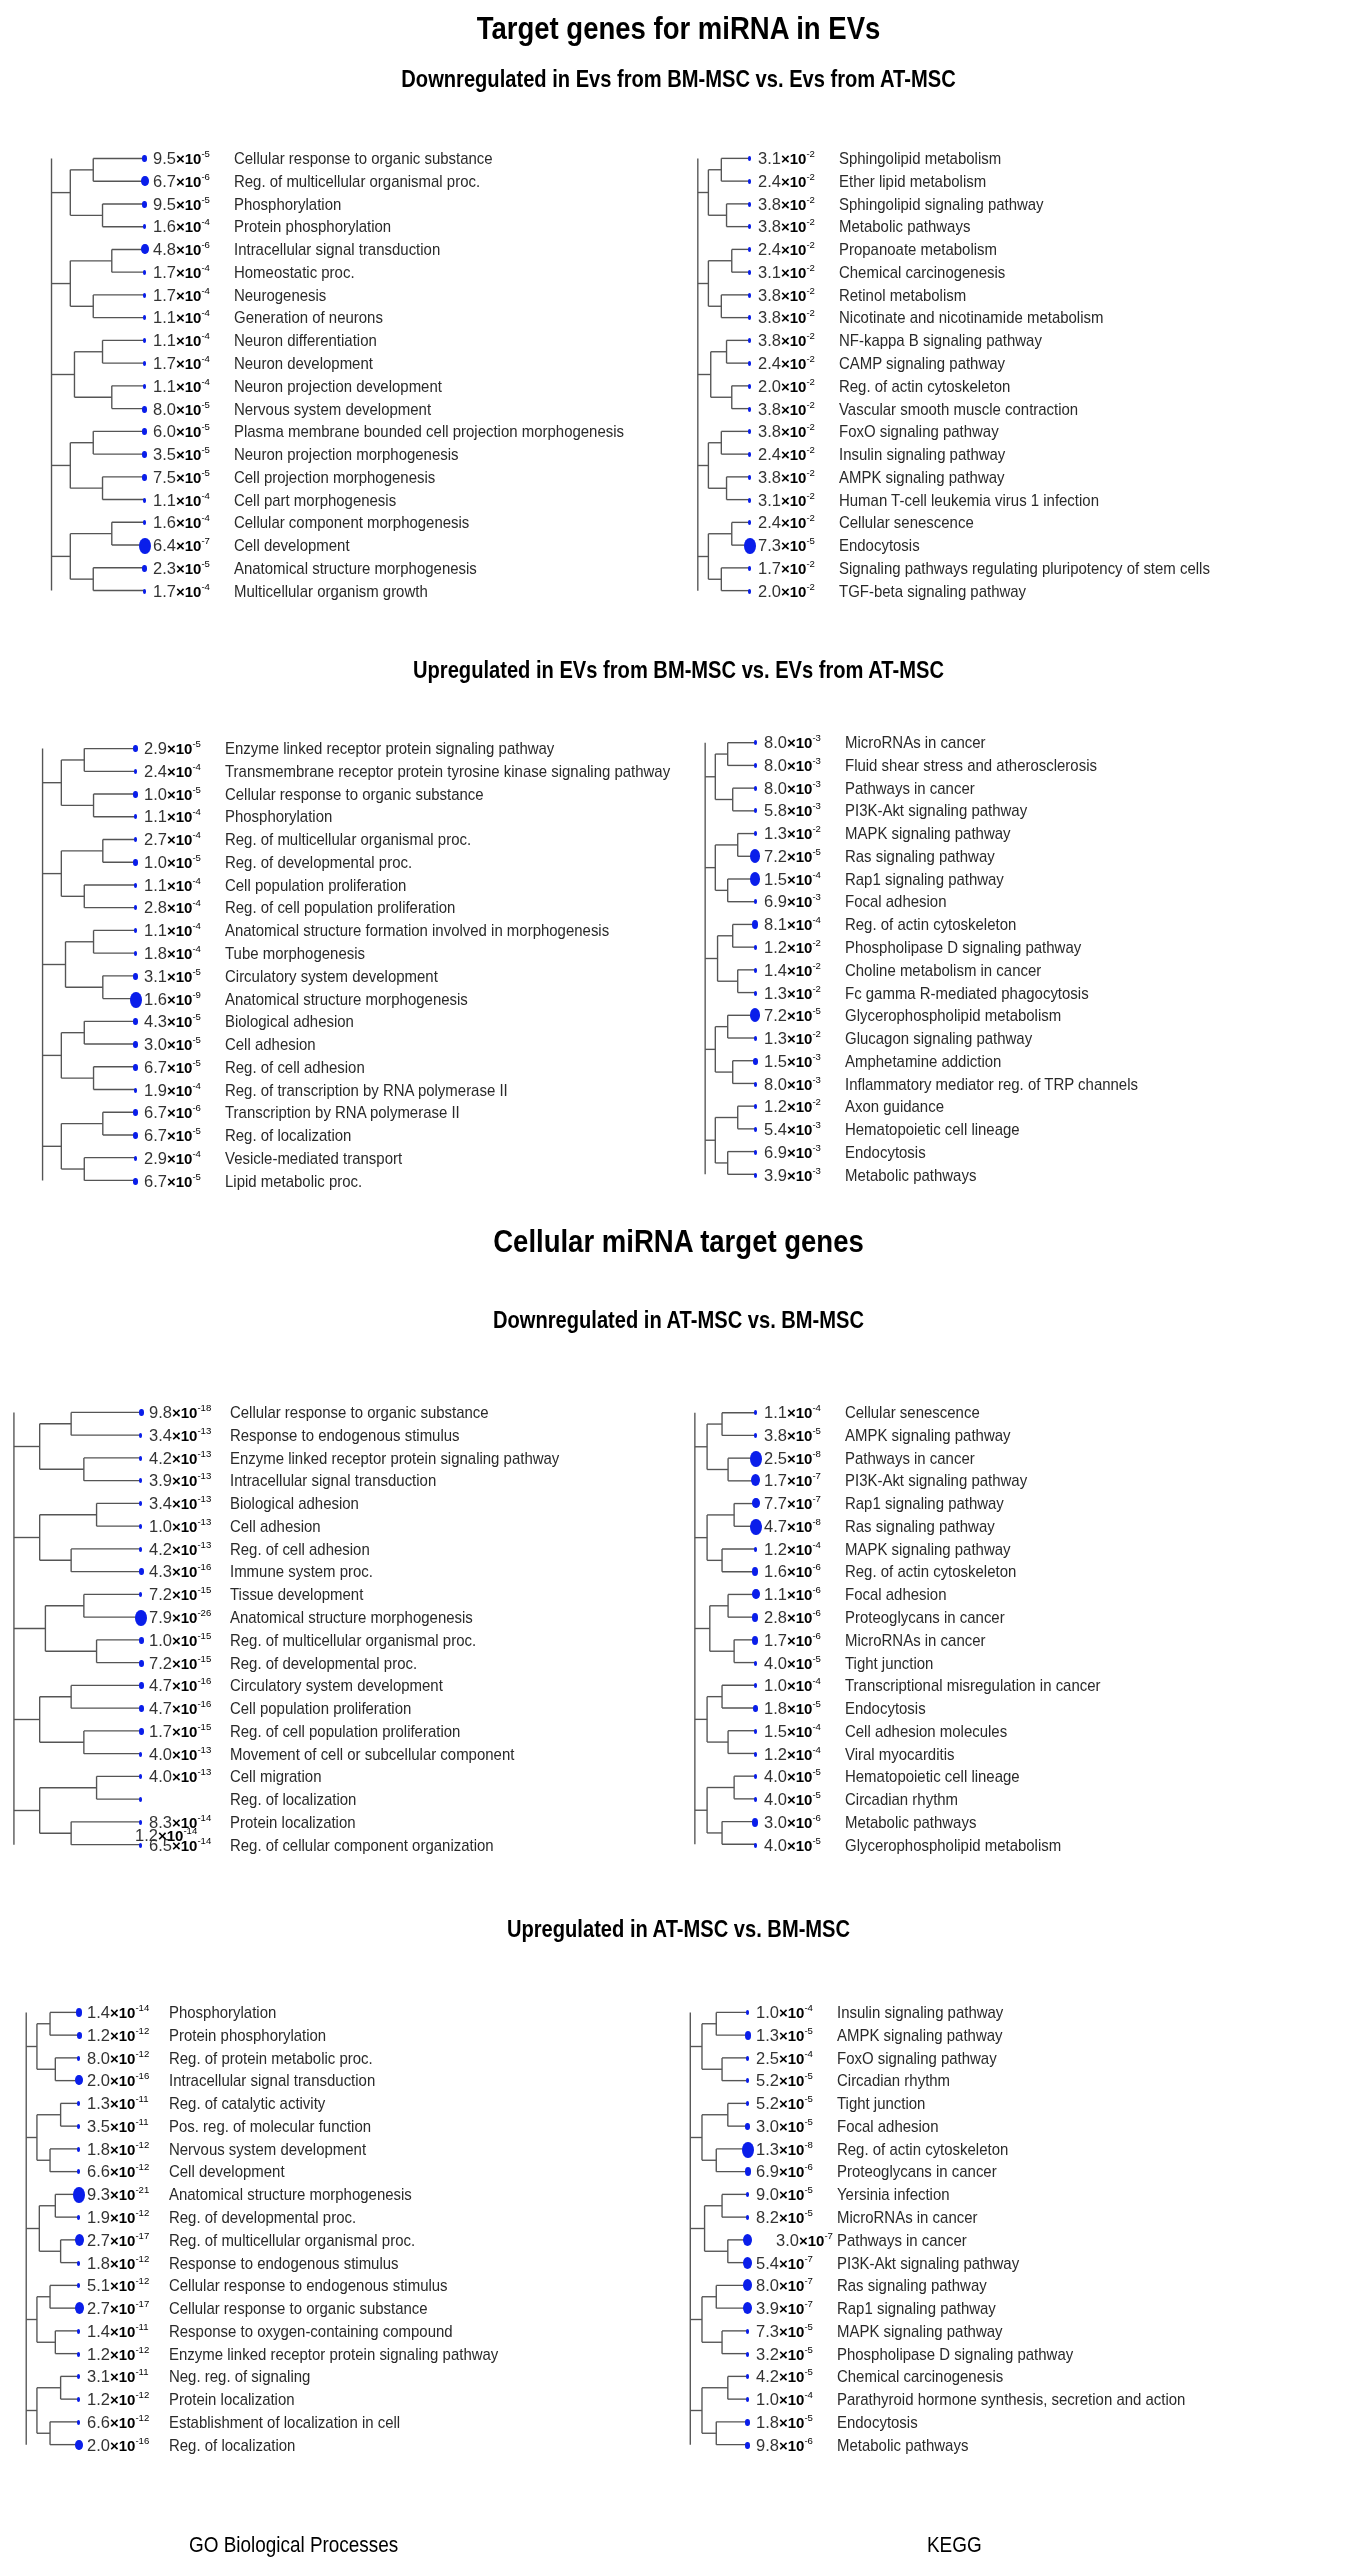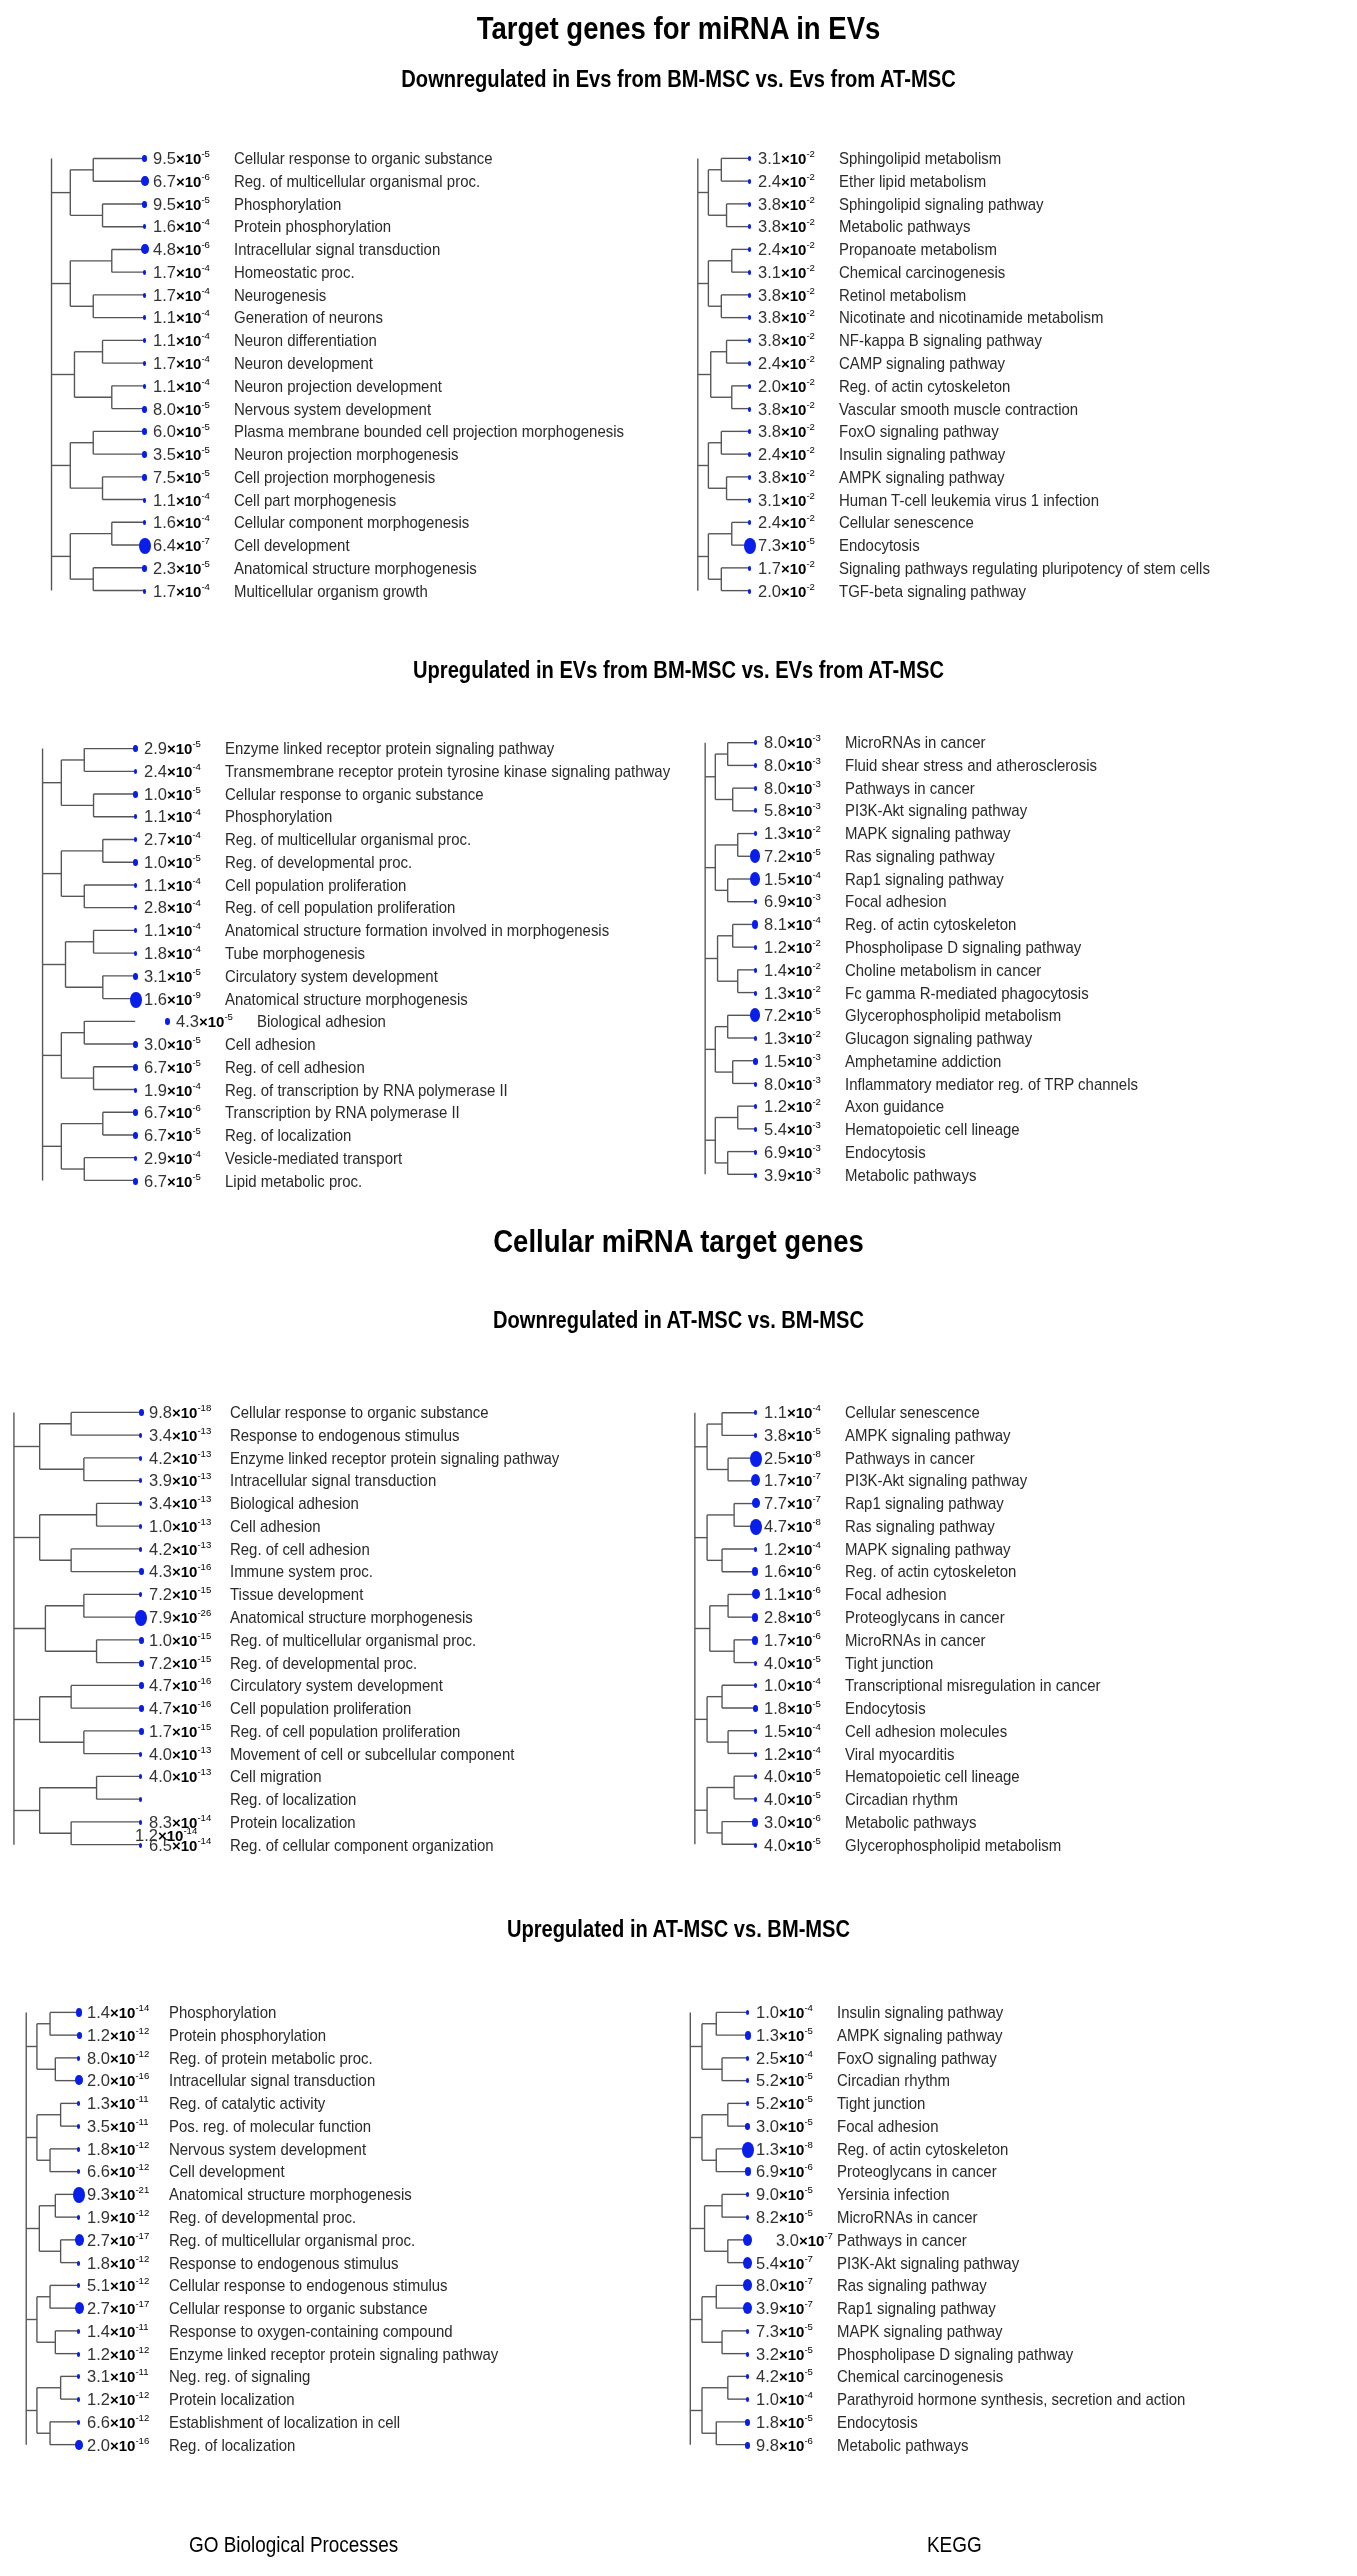--- a/index.html
+++ b/index.html
@@ -450,21 +450,21 @@
     <div class="row" style="top: 228px; left: 0px; width: 674px;">
       <span class="dot" style="width: 4.8px; height: 6.5px; left: 133px; top: 8.1px; background: rgb(10, 30, 234);"></span>
       <span class="pv" style="left: 144px;"><span class="m">3.1</span><span class="x">×10</span><span class="e">-5</span></span>
       <span class="term" style="left: 225px;">Circulatory system development</span>
     </div>
     <div class="row" style="top: 251px; left: 0px; width: 674px;">
       <span class="dot" style="width: 11.7px; height: 16px; left: 130px; top: 3.5px; background: rgb(10, 30, 234);"></span>
       <span class="pv" style="left: 144px;"><span class="m">1.6</span><span class="x">×10</span><span class="e">-9</span></span>
       <span class="term" style="left: 225px;">Anatomical structure morphogenesis</span>
     </div>
-    <div class="row" style="top: 273px; left: 0px; width: 674px; margin-left: 32px;">
+    <div class="row" style="top: 273px; left: 0px; width: 674px;">
       <span class="dot" style="width: 4.8px; height: 6.5px; left: 133px; top: 8.1px; background: rgb(10, 30, 234);"></span>
       <span class="pv" style="left: 144px;"><span class="m">4.3</span><span class="x">×10</span><span class="e">-5</span></span>
       <span class="term" style="left: 225px;">Biological adhesion</span>
     </div>
     <div class="row" style="top: 296px; left: 0px; width: 674px;">
       <span class="dot" style="width: 4.8px; height: 6.5px; left: 133px; top: 8.1px; background: rgb(10, 30, 234);"></span>
       <span class="pv" style="left: 144px;"><span class="m">3.0</span><span class="x">×10</span><span class="e">-5</span></span>
       <span class="term" style="left: 225px;">Cell adhesion</span>
     </div>
     <div class="row" style="top: 319px; left: 0px; width: 674px;">

